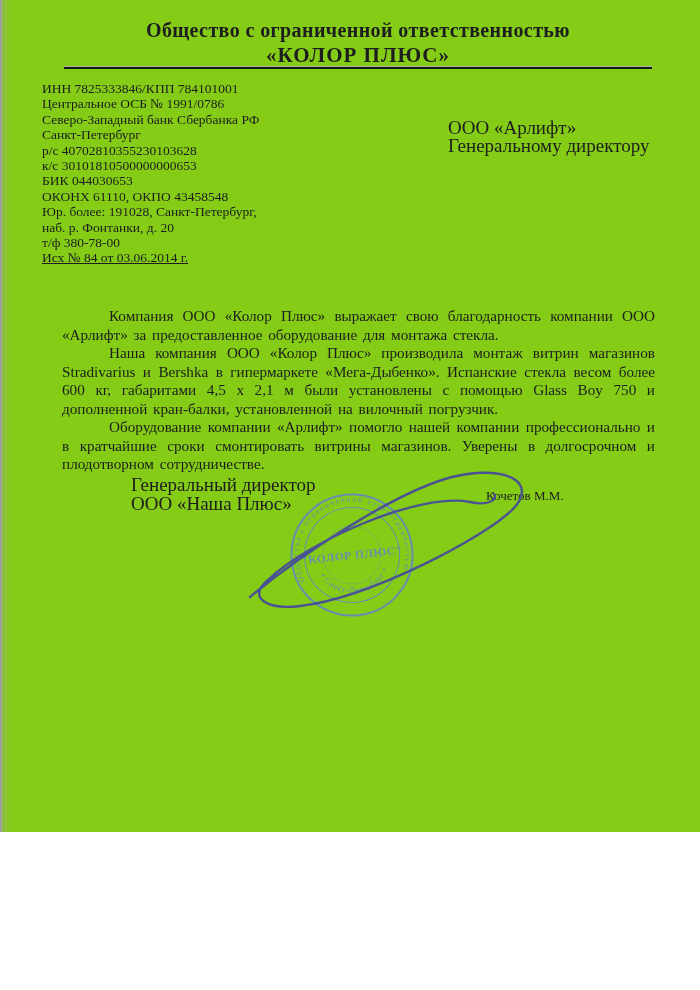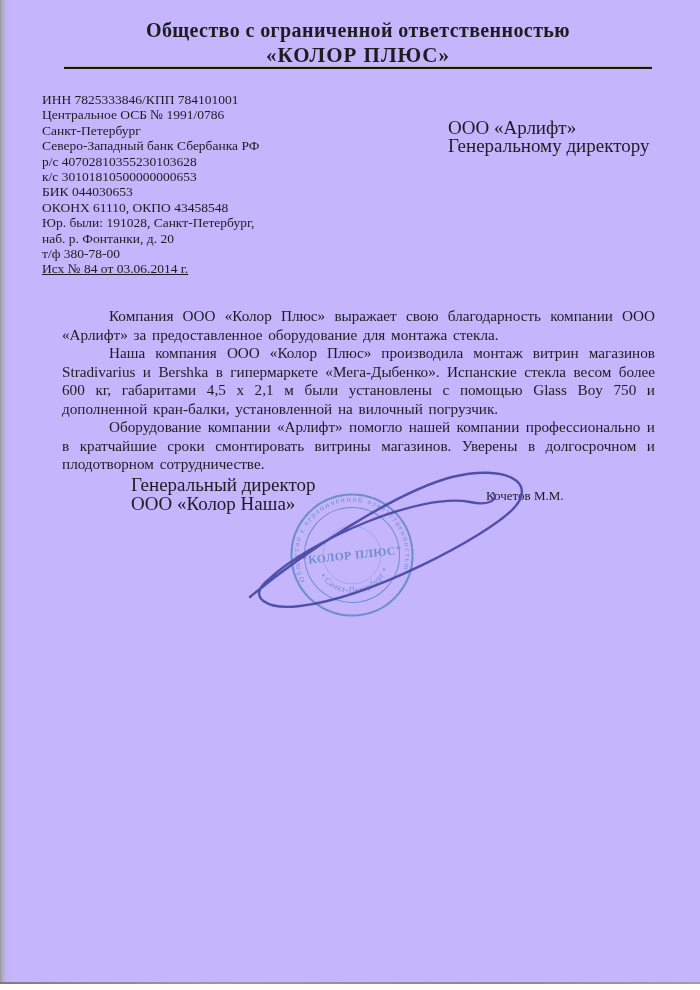--- a/index.html
+++ b/index.html
@@ -1,19 +1,19 @@
 <!DOCTYPE html>
 <html><head>
 <meta charset="utf-8">
 <style>
   html,body{margin:0;padding:0;}
   .page{
     position:relative;
-    width:700px;height:990px;
-    background:#c4b5fd;
+    width:700px;height:832px;
+    background:#84cc16;
     overflow:hidden;
     font-family:"Liberation Serif", serif;
     color:#1d1d1f;
     text-decoration:underline;
   }
   
   .edge-left{
     position:absolute;left:0;top:0;bottom:0;width:12px;
     background:linear-gradient(to right,#8f8f8f 0,#a8a8a8 1px,rgba(150,150,150,.35) 3px,rgba(180,180,180,.15) 6px,rgba(200,200,200,0) 12px);
     pointer-events:none;
@@ -31,21 +31,21 @@
     text-align:center;
   }
   .org-type{font-size:20px;font-weight:bold;letter-spacing:.4px;line-height:24px;}
   .org-name{font-size:21px;font-weight:bold;letter-spacing:1px;line-height:26px;}
   .header-rule{
     position:absolute;left:64px;top:66px;width:588px;height:3px;
     background:linear-gradient(#b0b0b0 0 1px,#161616 1px 100%);
   }
   
   .requisites{
-    position:absolute;left:42px;top:92px;
+    position:absolute;left:42px;top:81px;
     font-size:13.5px;line-height:15.4px;
   }
   .req-line{white-space:nowrap;}
   .outgoing-ref{text-decoration:underline;}
   
   .addressee{
     position:absolute;left:448px;top:119px;
     font-size:19px;line-height:18px;
   }
   
@@ -82,47 +82,47 @@
 
   <div class="letterhead">
     <div class="org-type">Общество с ограниченной ответственностью</div>
     <div class="org-name">«КОЛОР ПЛЮС»</div>
   </div>
   <div class="header-rule"></div>
 
   <div class="requisites">
     <div class="req-line">ИНН 7825333846/КПП 784101001</div>
     <div class="req-line">Центральное ОСБ № 1991/0786</div>
+    <div class="req-line">Северо-Западный банк Сбербанка РФ</div>
     <div class="req-line">Санкт-Петербург</div>
-    <div class="req-line">Северо-Западный банк Сбербанка РФ</div>
     <div class="req-line">р/с 40702810355230103628</div>
     <div class="req-line">к/с 30101810500000000653</div>
     <div class="req-line">БИК 044030653</div>
     <div class="req-line">ОКОНХ 61110, ОКПО 43458548</div>
-    <div class="req-line">Юр. были: 191028, Санкт-Петербург,</div>
+    <div class="req-line">Юр. более: 191028, Санкт-Петербург,</div>
     <div class="req-line">наб. р. Фонтанки, д. 20</div>
     <div class="req-line">т/ф 380-78-00</div>
     <div class="req-line outgoing-ref">Исх № 84 от 03.06.2014 г.</div>
   </div>
 
   <div class="addressee">
     <div>ООО «Арлифт»</div>
     <div>Генеральному директору</div>
   </div>
 
 
   <div class="letter-body">
     <p>Компания  ООО «Колор Плюс» выражает свою благодарность компании ООО «Арлифт» за предоставленное оборудование для монтажа стекла.</p>
     <p>Наша компания ООО «Колор Плюс» производила монтаж витрин магазинов Stradivarius и Bershka в гипермаркете «Мега-Дыбенко». Испанские стекла весом более 600 кг, габаритами  4,5 х 2,1 м были установлены с помощью Glass Boy 750 и дополненной кран-балки, установленной на вилочный погрузчик.</p>
     <p>Оборудование компании «Арлифт» помогло нашей компании  профессионально и в кратчайшие сроки смонтировать витрины магазинов. Уверены в долгосрочном и плодотворном сотрудничестве.</p>
   </div>
 
   <div class="sig-left">
     <div>Генеральный директор</div>
-    <div>ООО «Колор Наша»</div>
+    <div>ООО «Наша Плюс»</div>
   </div>
   <div class="sig-name">Кочетов М.М.</div>
 
   <svg class="stamp-svg" width="128" height="128" viewBox="0 0 128 128">
     <g transform="rotate(-6 64 64)" fill="none" stroke="#5f87c5">
       <circle cx="64" cy="64" r="60.5" stroke-width="2"></circle>
       <circle cx="64" cy="64" r="47.5" stroke-width="1"></circle>
       <circle cx="64" cy="64" r="29" stroke-width="0.8" opacity="0.45"></circle>
       <defs>
         <path id="arcTop" d="M 41.4 112.5 A 53.5 53.5 0 1 1 86.6 112.5"></path>

